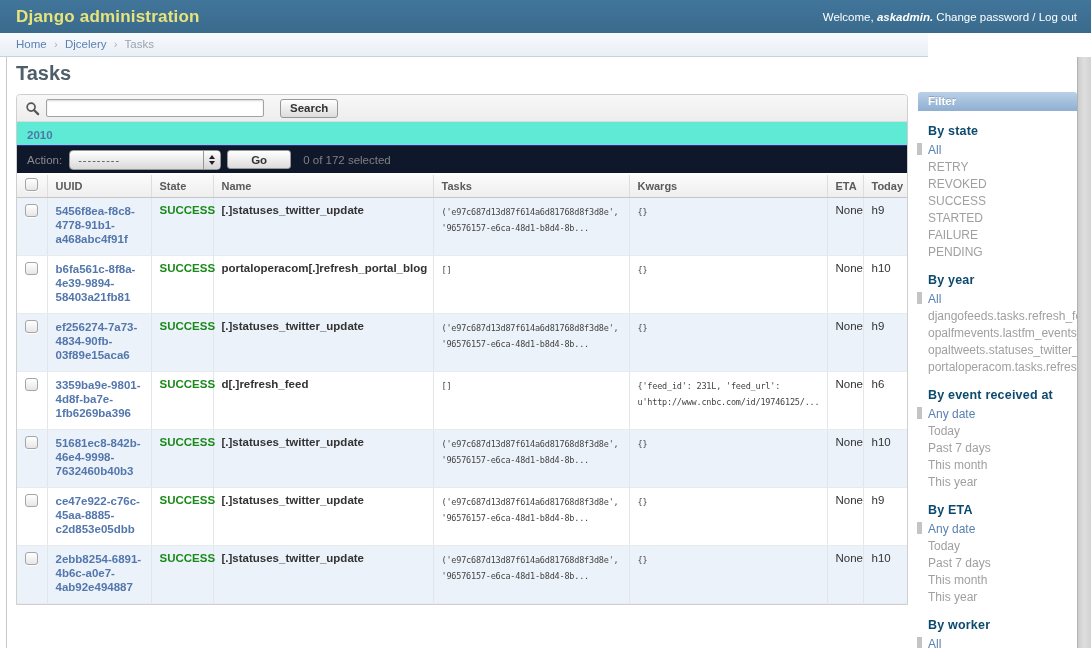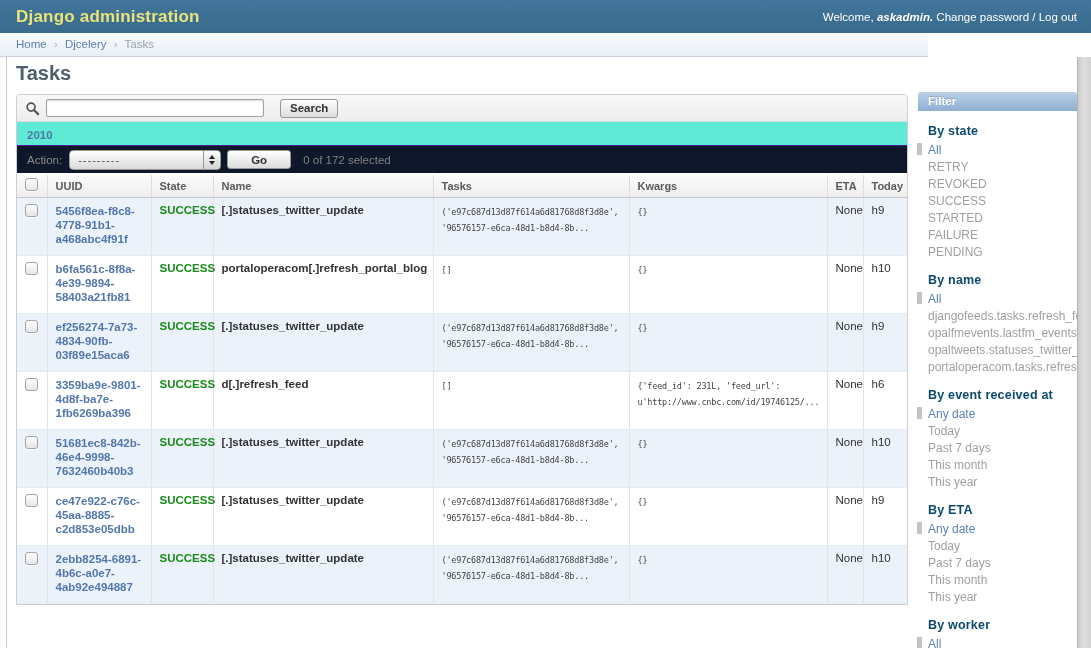--- a/index.html
+++ b/index.html
@@ -299,21 +299,21 @@
             <li class="selected"><a>All</a></li>
             <li><a>RETRY</a></li>
             <li><a>REVOKED</a></li>
             <li><a>SUCCESS</a></li>
             <li><a>STARTED</a></li>
             <li><a>FAILURE</a></li>
             <li><a>PENDING</a></li>
           </ul>
   </div>
         <div class="filter-section">
-    <h3>By name</h3>
+    <h3>By year</h3>
     <ul>
             <li class="selected"><a>All</a></li>
             <li><a>djangofeeds.tasks.refresh_feed</a></li>
             <li><a>opalfmevents.lastfm_events_up</a></li>
             <li><a>opaltweets.statuses_twitter_up</a></li>
             <li><a>portaloperacom.tasks.refresh_</a></li>
           </ul>
   </div>
         <div class="filter-section">
     <h3>By event received at</h3>

